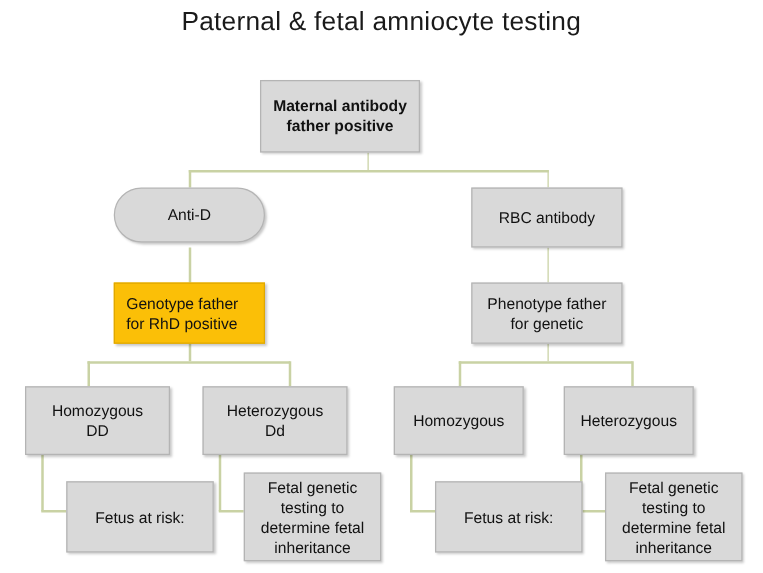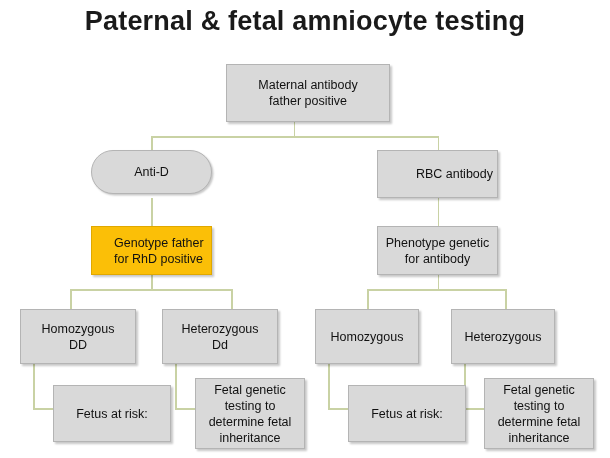--- a/index.html
+++ b/index.html
@@ -14,22 +14,22 @@
     background: #ffffff;
     overflow: hidden;
     font-family: "Liberation Sans", sans-serif;
   }
   #title {
     position: absolute;
     left: 0;
     top: 6px;
     width: 610px;
     text-align: center;
-    font-size: 27px;
-    font-weight: 700;
+    font-size: 21px;
+    font-weight: 400;
     color: #1a1a1a;
     letter-spacing: 0.2px;
     white-space: nowrap;
   }
   .node {
     position: absolute;
     box-sizing: border-box;
     background: #d9d9d9;
     border: 1px solid #b4b4b4;
     box-shadow: 1.5px 1.5px 2px rgba(0,0,0,0.22);
@@ -40,21 +40,21 @@
     align-items: center;
     justify-content: center;
     text-align: center;
     padding: 2px 4px;
   }
   .node.highlight {
     background: #fbbf07;
     border-color: #e0a800;
     text-align: left;
     justify-content: flex-start;
-    padding-left: 22px;
+    padding-left: 9px;
   }
   .node span { display: block; width: 100%; }
   .node.highlight span { text-align: left; }
   .conn {
     position: absolute;
     background: #c9d2a4;
   }
   .conn.v { width: 1.5px; }
   .conn.h { height: 1.5px; }
 </style>
@@ -89,50 +89,50 @@
 
   <div class="conn v" style="left:175px; top:364px; height:45px;"></div>
   <div class="conn h" style="left:175px; top:408px; width:20px;"></div>
 
   <div class="conn v" style="left:328px; top:364px; height:45px;"></div>
   <div class="conn h" style="left:328px; top:408px; width:20px;"></div>
 
   <div class="conn v" style="left:464px; top:364px; height:45px;"></div>
   <div class="conn h" style="left:464px; top:408px; width:20px;"></div>
 
-  <div class="node" style="left:226px; top:64px; width:164px; height:58px;">
+  <div class="node" style="left:208px; top:64px; width:128px; height:58px;font-weight:bold;">
     <span>
       <span>Maternal antibody</span>
       <span>father positive</span>
     </span>
   </div>
 
   <div class="node" style="left:91px; top:150px; width:121px; height:44px;border-radius:23px;">
     <span>
       <span>Anti-D</span>
     </span>
   </div>
 
-  <div class="node" style="left:377px; top:150px; width:121px; height:48px;text-align:right;">
+  <div class="node" style="left:377px; top:150px; width:121px; height:48px;">
     <span>
       <span>RBC antibody</span>
     </span>
   </div>
 
   <div class="node highlight" style="left:91px; top:226px; width:121px; height:49px;">
     <span>
       <span>Genotype father</span>
       <span>for RhD positive</span>
     </span>
   </div>
 
   <div class="node" style="left:377px; top:226px; width:121px; height:49px;">
     <span>
-      <span>Phenotype genetic</span>
-      <span>for antibody</span>
+      <span>Phenotype father</span>
+      <span>for genetic</span>
     </span>
   </div>
 
   <div class="node" style="left:20px; top:309px; width:116px; height:55px;">
     <span>
       <span>Homozygous</span>
       <span>DD</span>
     </span>
   </div>
 

